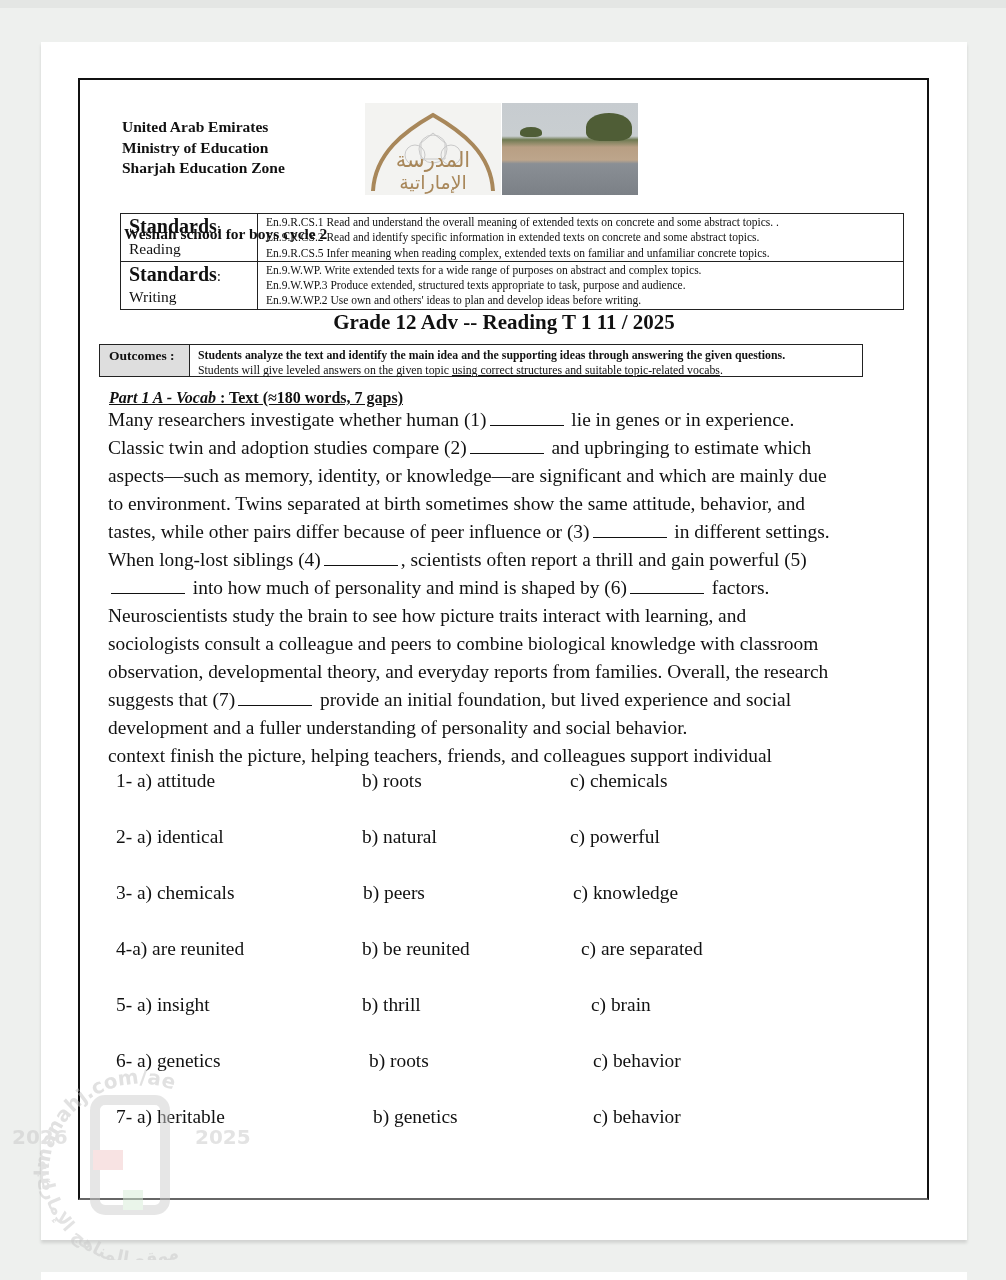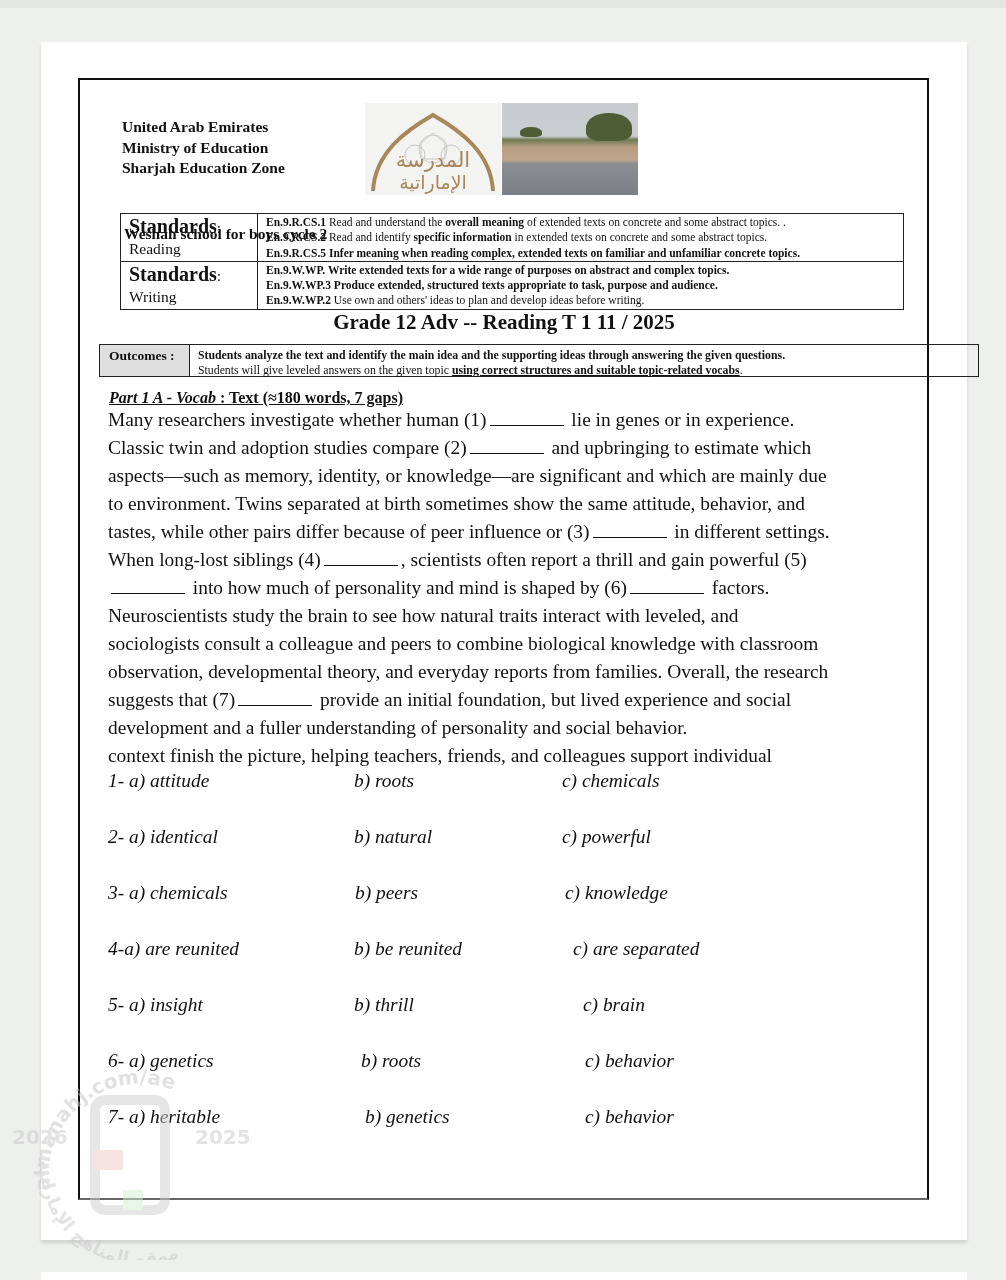--- a/index.html
+++ b/index.html
@@ -34,43 +34,43 @@
   .tree { position: absolute; top: 14px; width: 38px; height: 22px; border-radius: 50% 50% 30% 30%; background: #4f5d36; }
   .std-table {
     position: absolute; left: 71px; top: 171px; width: 784px;
     border-collapse: collapse; font-size: 11.5px; margin-left: 8px;
   }
   .std-table td { border: 1.5px solid #222; vertical-align: top; padding: 0; }
   .std-label { width: 128px; padding: 2px 0 0 8px !important; line-height: 20px; }
   .std-label .big { font-weight: bold; font-size: 20px; }
   .std-label .small { font-size: 15.5px; }
   .std-items { padding: 1px 0 0 8px !important; line-height: 15.3px; }
-  .std-items b { font-weight: bold; }
+  .std-items b { font-weight: normal; }
   .grade-title {
     position: absolute; left: 0; width: 926px; top: 268px; text-align: center;
     font-weight: bold; font-size: 21px;
   }
   .outcomes {
-    position: absolute; left: 58px; top: 302px; width: 880px; height: 33px;
+    position: absolute; left: 58px; top: 302px; width: 764px; height: 33px;
     border: 1.5px solid #222; box-sizing: border-box; display: flex; font-size: 11.8px;
   }
   .outcomes .lab { width: 90px; background: #dedede; border-right: 1.5px solid #222; font-weight: bold; font-size: 13.5px; padding: 3px 0 0 9px; box-sizing: border-box; }
   .outcomes .txt { padding: 3px 0 0 8px; line-height: 15px; }
   .outcomes .txt .b { font-weight: bold; }
-  .outcomes .txt u { font-weight: bold; }
+  .outcomes .txt u { font-weight: normal; }
   .part-title { position: absolute; left: 68px; top: 347px; font-size: 16px; font-weight: bold; text-decoration: underline; }
   .part-title i { font-style: italic; }
   .passage {
     position: absolute; left: 67px; top: 364px; width: 800px;
     font-size: 19.4px; line-height: 28px;
   }
   .passage .line { white-space: nowrap; display: block; }
   .blank { display: inline-block; width: 74px; border-bottom: 1.3px solid #111; height: 16px; margin: 0 3px; vertical-align: baseline; }
   .choices { position: absolute; left: 67px; top: 728px; font-size: 19.4px; }
-  .choice-row { position: absolute; left: 0; white-space: nowrap; height: 24px; width: 800px; font-style: italic; }
+  .choice-row { position: absolute; left: 8px; white-space: nowrap; height: 24px; width: 800px; }
   .choice-row span { position: absolute; top: 0; }
   .watermark {
     position: absolute; left: 10px; top: 1040px; width: 250px; height: 220px; pointer-events: none; opacity: 0.5;
   }
 </style>
 </head>
 <body>
 
 <div class="topbar"></div>
 
@@ -142,21 +142,21 @@
   <div class="part-title"><i>Part 1 A - Vocab</i><span> : Text (≈180 words, 7 gaps)</span></div>
 
   <div class="passage">
     <span class="line"><span>Many researchers investigate whether human (1)</span><span class="blank"></span><span> lie in genes or in experience.</span></span>
     <span class="line"><span>Classic twin and adoption studies compare (2)</span><span class="blank"></span><span> and upbringing to estimate which</span></span>
     <span class="line"><span>aspects—such as memory, identity, or knowledge—are significant and which are mainly due</span></span>
     <span class="line"><span>to environment. Twins separated at birth sometimes show the same attitude, behavior, and</span></span>
     <span class="line"><span>tastes, while other pairs differ because of peer influence or (3)</span><span class="blank"></span><span> in different settings.</span></span>
     <span class="line"><span>When long-lost siblings (4)</span><span class="blank"></span><span>, scientists often report a thrill and gain powerful (5)</span></span>
     <span class="line"><span class="blank"></span><span> into how much of personality and mind is shaped by (6)</span><span class="blank"></span><span> factors.</span></span>
-    <span class="line"><span>Neuroscientists study the brain to see how natural traits interact with leveled, and</span></span>
+    <span class="line"><span>Neuroscientists study the brain to see how picture traits interact with learning, and</span></span>
     <span class="line"><span>sociologists consult a colleague and peers to combine biological knowledge with classroom</span></span>
     <span class="line"><span>observation, developmental theory, and everyday reports from families. Overall, the research</span></span>
     <span class="line"><span>suggests that (7)</span><span class="blank"></span><span> provide an initial foundation, but lived experience and social</span></span>
     <span class="line"><span>development and a fuller understanding of personality and social behavior.</span></span>
     <span class="line"><span>context finish the picture, helping teachers, friends, and colleagues support individual</span></span>
   </div>
 
   <div class="choices">
     <div class="choice-row" style="top:0px">
       <span style="left:0">1- a) attitude</span>

